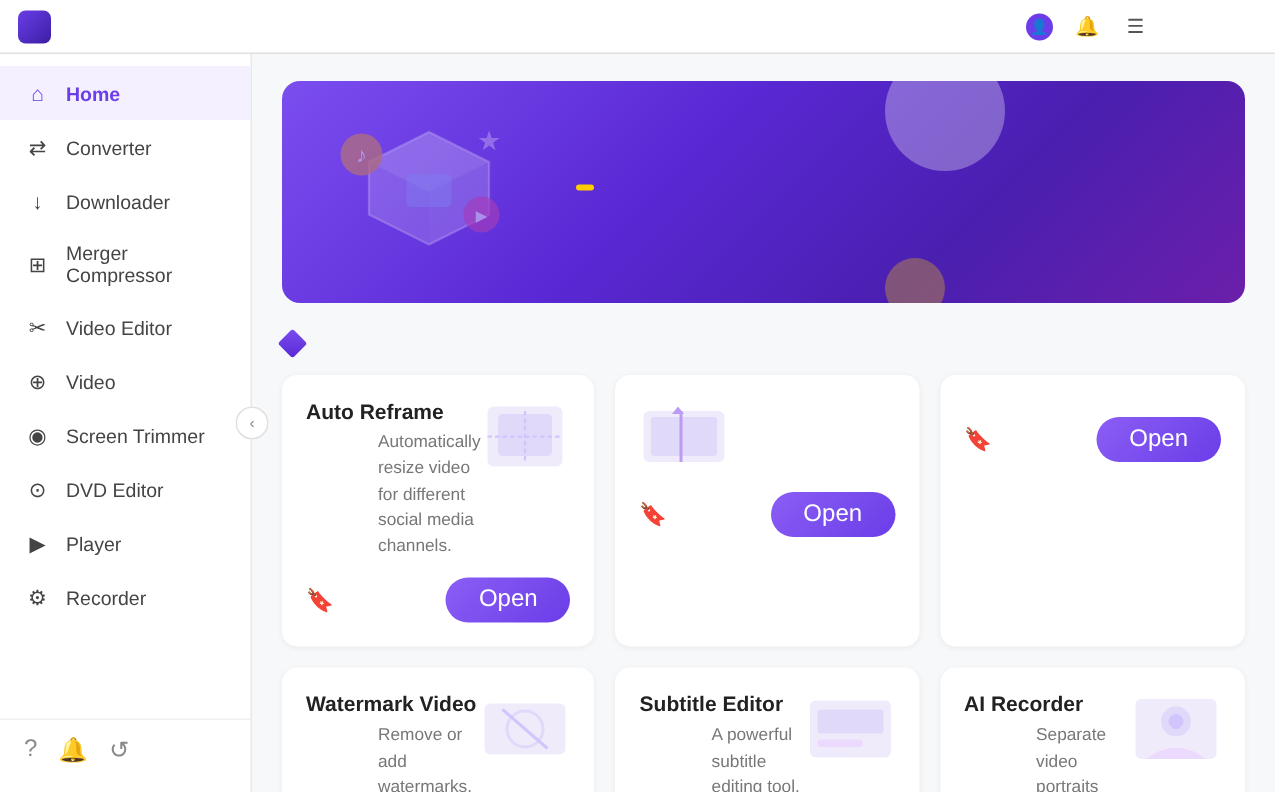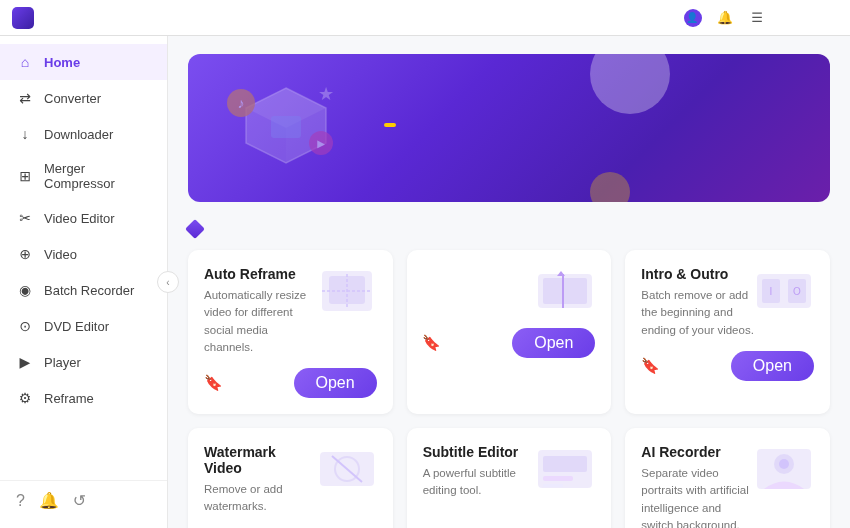--- a/index.html
+++ b/index.html
@@ -233,34 +233,35 @@
       padding: 16px;
       display: flex;
       flex-direction: column;
       box-shadow: 0 1px 4px rgba(0,0,0,0.06);
       position: relative;
       min-height: 110px;
     }
     .card-top {
       display: flex;
       align-items: flex-start;
-      justify-content: flex-end;
+      justify-content: flex-start;
       gap: 0;
     }
     .card-info { flex: 1; }
     .card-title {
       font-size: 14px;
       font-weight: 600;
       color: #222;
       margin-bottom: 5px;
     }
     .card-desc {
       font-size: 11.5px;
       color: #777;
       line-height: 1.5;
+      margin-left: 48px;
     }
     .card-thumb {
       width: 60px;
       height: 50px;
       flex-shrink: 0;
       opacity: 0.5;
     }
     .card-bottom {
       display: flex;
       align-items: center;
@@ -329,33 +330,33 @@
         <div class="sidebar-item">
       <span class="s-icon">✂</span>
       <span>Video Editor</span>
     </div>
         <div class="sidebar-item">
       <span class="s-icon">⊕</span>
       <span>Video</span>
     </div>
         <div class="sidebar-item">
       <span class="s-icon">◉</span>
-      <span>Batch Recorder</span>
+      <span>Screen Trimmer</span>
     </div>
         <div class="sidebar-item">
       <span class="s-icon">⊙</span>
       <span>DVD Editor</span>
     </div>
         <div class="sidebar-item">
       <span class="s-icon">▶</span>
       <span>Player</span>
     </div>
         <div class="sidebar-item">
       <span class="s-icon">⚙</span>
-      <span>Reframe</span>
+      <span>Recorder</span>
     </div>
       </div>
     <div class="collapse-arrow">‹</div>
     <div class="sidebar-footer">
       <span class="sf-icon">?</span>
       <span class="sf-icon">🔔</span>
       <span class="sf-icon">↺</span>
     </div>
   </div>
 
@@ -429,33 +430,20 @@
                 <polygon points="26,5 30,10 22,10" fill="#7c3aed"></polygon>
               </svg></div>
       </div>
       <div class="card-bottom">
         <span class="bookmark-icon">🔖</span>
         <button class="open-btn">Open</button>
       </div>
 
     </div>
         <div class="feature-card">
-      <div class="card-top">
-        <div class="card-info">
-          <div class="card-title">Intro &amp; Outro</div>
-          <div class="card-desc">Batch remove or add the beginning and ending of your videos.</div>
-        </div>
-        <div class="card-thumb"><svg width="60" height="50" viewBox="0 0 60 50">
-                <rect x="3" y="8" width="54" height="34" rx="4" fill="#e0d8f8"></rect>
-                <rect x="8" y="13" width="18" height="24" rx="2" fill="#c4b5f5"></rect>
-                <rect x="34" y="13" width="18" height="24" rx="2" fill="#c4b5f5"></rect>
-                <text x="17" y="29" text-anchor="middle" fill="#7c3aed" font-size="10">I</text>
-                <text x="43" y="29" text-anchor="middle" fill="#7c3aed" font-size="10">O</text>
-              </svg></div>
-      </div>
       <div class="card-bottom">
         <span class="bookmark-icon">🔖</span>
         <button class="open-btn">Open</button>
       </div>
 
     </div>
         <div class="feature-card">
       <div class="card-top">
         <div class="card-info">
           <div class="card-title">Watermark Video</div>

